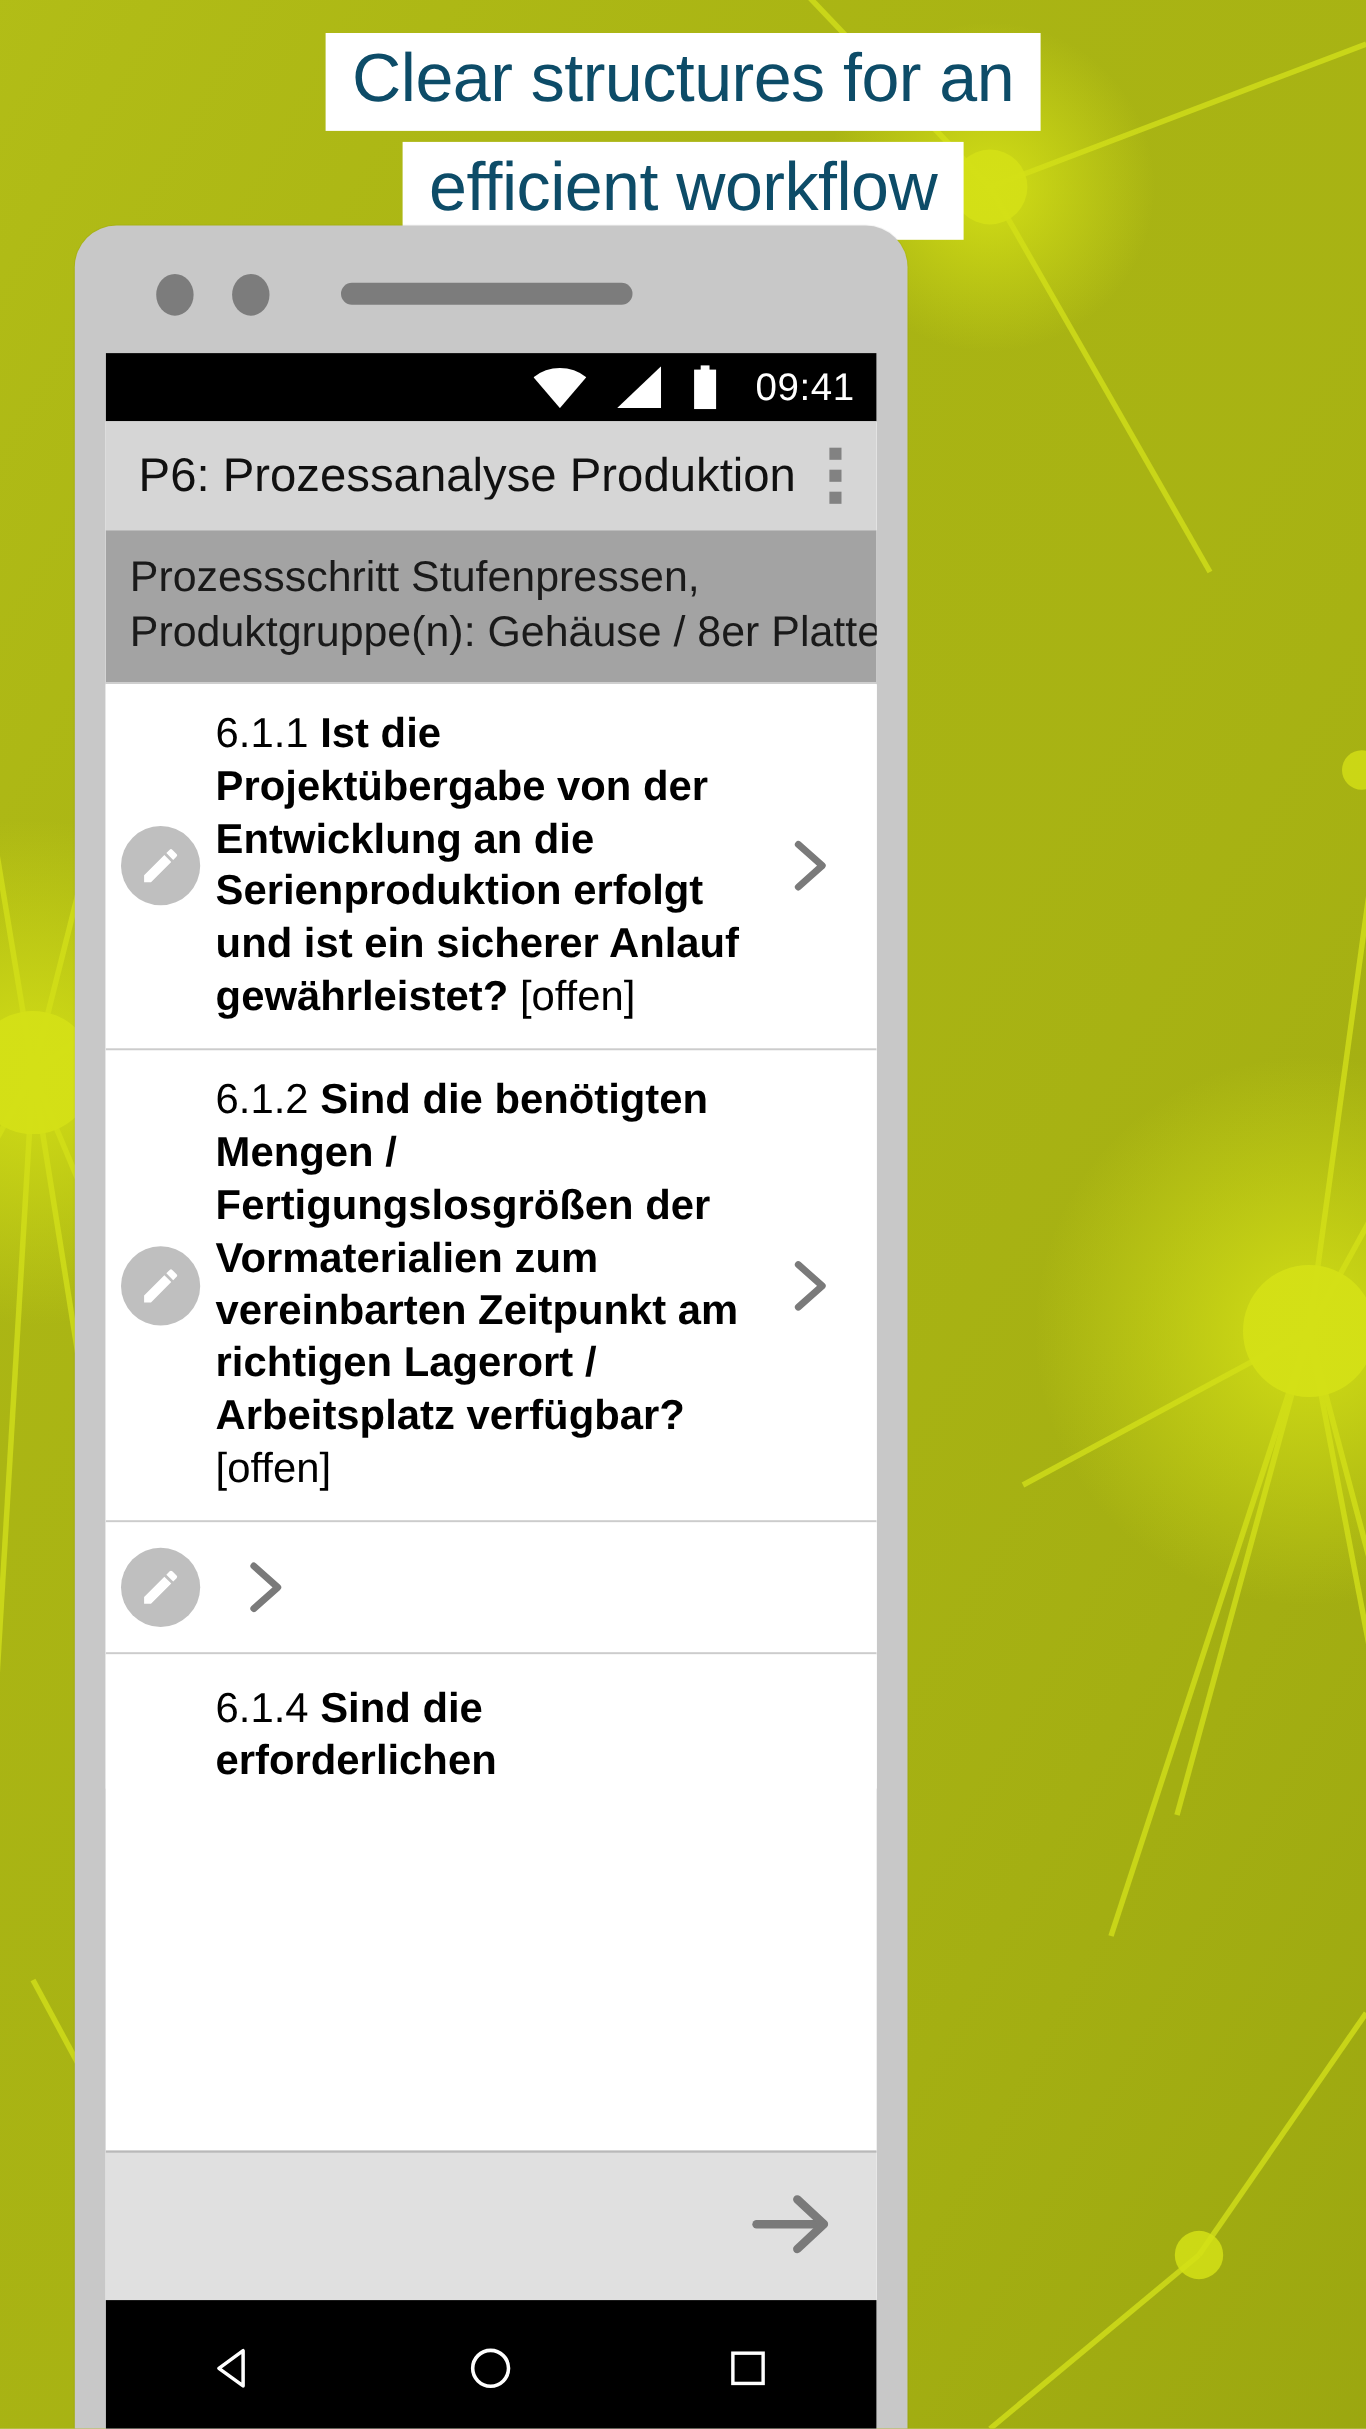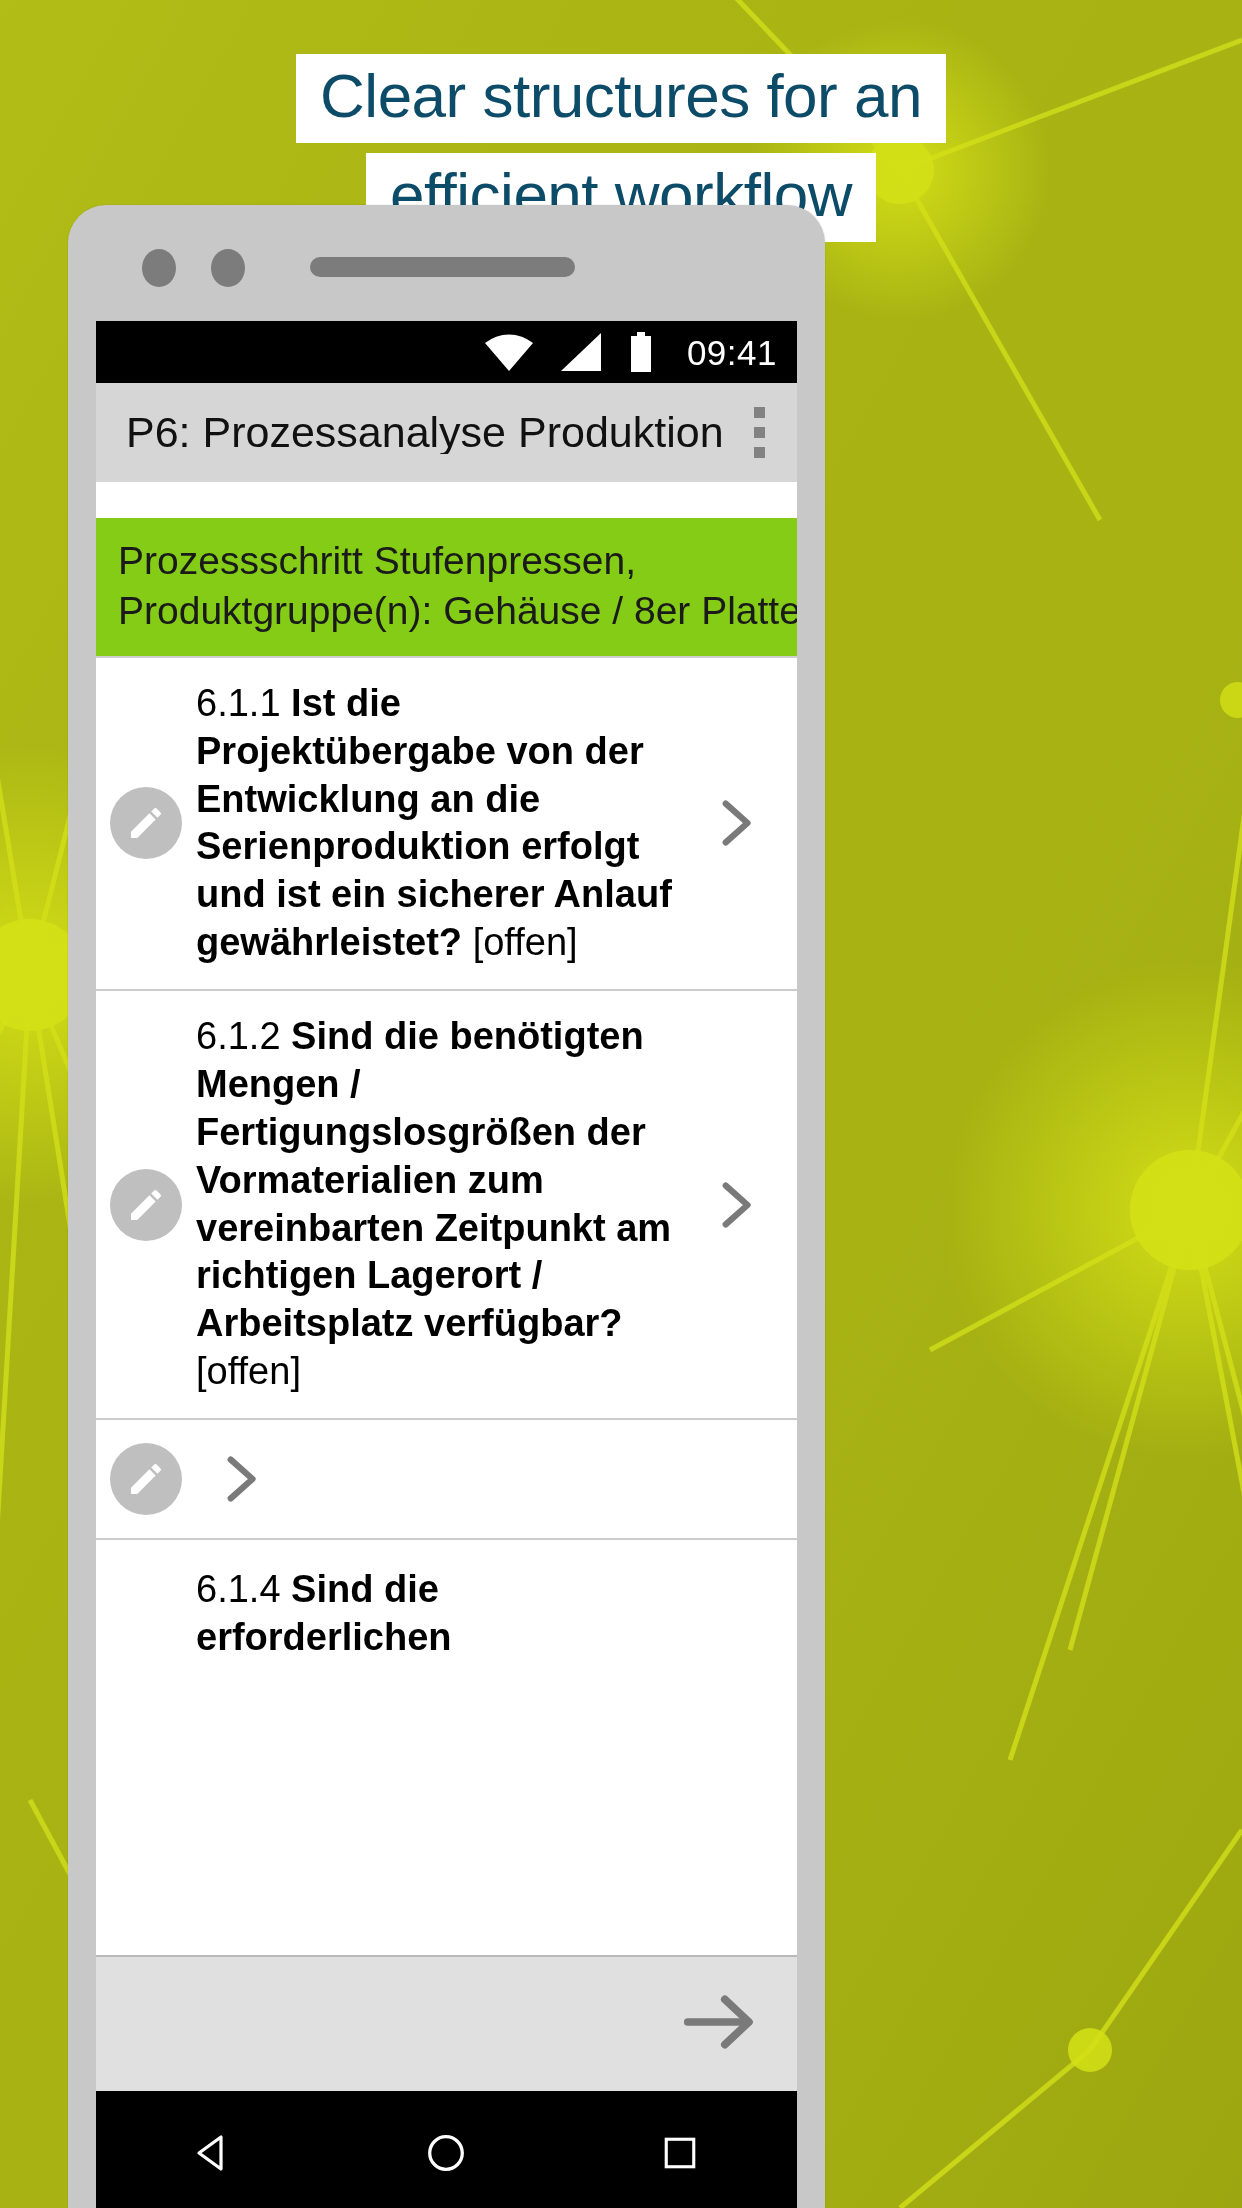--- a/index.html
+++ b/index.html
@@ -25,21 +25,20 @@
     z-index:5;
   }
   .headline-line {
     background:#ffffff;
     color:#0d4c68;
     font-size:62px;
     line-height:1.02;
     padding:10px 24px 16px 24px;
     white-space:nowrap;
     letter-spacing:-0.5px;
-    margin-top:24px;
   }
   .headline-line.l2 { margin-top:10px; }
 
   
   #phone {
     position:absolute;
     left:68px; top:205px;
     width:757px; height:2010px;
     background:#c8c8c8;
     border-radius:38px 38px 0 0;
@@ -99,24 +98,23 @@
     display:flex; flex-direction:column; align-items:center;
     justify-content:center; gap:9px;
     flex:0 0 auto;
   }
   .overflow i {
     display:block; width:11px; height:11px; background:#828282;
   }
 
   
   .subtitle {
-    background:#84cc16;
+    background:#a3a3a3;
     padding:18px 11px 20px 22px;
     border-bottom:2px solid #cfcfcf;
-    margin-top:36px;
   }
   .subtitle div {
     font-size:39px; color:#1a1a1a;
     line-height:1.28; white-space:nowrap;
   }
 
   
   .list { background:#fff; }
   .list-item {
     display:flex; align-items:center;

